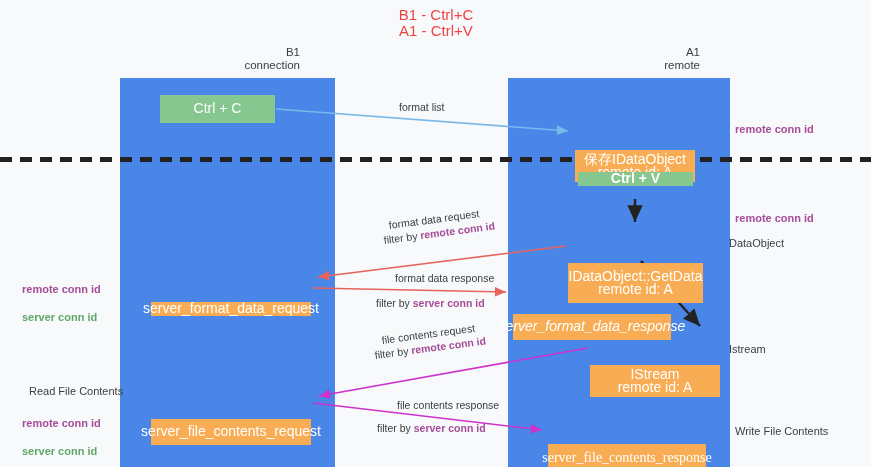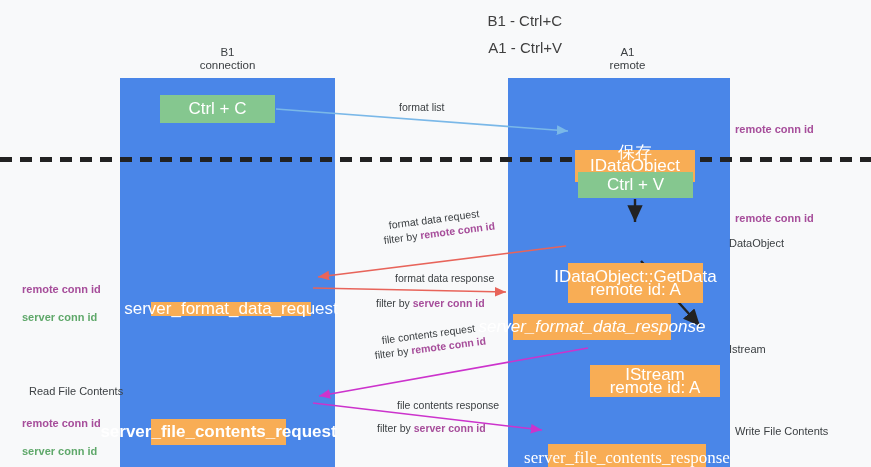--- a/index.html
+++ b/index.html
@@ -12,56 +12,56 @@
   }
   #stage{position:absolute;left:0;top:0;width:871px;height:467px;}
 
   
   .lane{position:absolute;background:#4a86e8;}
   #lane-b1{left:120px;top:78px;width:215px;height:389px;}
   #lane-a1{left:508px;top:78px;width:222px;height:389px;}
 
   
   .lane-header{
-    position:absolute;text-align:center;font-size:11.5px;line-height:13px;
+    position:absolute;text-align:right;font-size:11.5px;line-height:13px;
     color:#3c4043;white-space:pre-line;
   }
   #hdr-b1{left:155px;top:46px;width:145px;}
   #hdr-a1{left:555px;top:46px;width:145px;}
 
   
   #title{
     position:absolute;left:310px;top:7px;width:252px;
-    text-align:right;font-size:15px;line-height:27px;color:#404040;
+    text-align:center;font-size:15px;line-height:16px;color:#ef4444;
     white-space:pre-line;
   }
 
   
   #divider{
     position:absolute;left:0;top:157px;width:871px;height:5px;
     background-image:repeating-linear-gradient(to right,#222 0 12px,transparent 12px 20px);
   }
 
   
   .node{
     position:absolute;display:flex;align-items:center;justify-content:center;
-    text-align:center;color:#ffffff;font-size:17px;line-height:13.5px;
+    text-align:center;color:#ffffff;font-size:14px;line-height:13.5px;
     white-space:pre-line;box-sizing:border-box;padding:2px 4px;
   }
   .green{background:#85c78f;}
   .orange{background:#f8ad55;margin-top:35px;}
 
   #n-ctrlc{left:160px;top:95px;width:115px;height:28px;}
   #n-save-ido{left:575px;top:115px;width:120px;height:32px;}
-  #n-ctrlv{left:578px;top:172px;width:115px;height:26px;}
+  #n-ctrlv{left:578px;top:172px;width:115px;height:14px;font-weight:bold;}
   #n-getdata{left:568px;top:228px;width:135px;height:40px;}
   #n-sfdreq{left:151px;top:267px;width:160px;height:14px;}
   #n-sfdresp{left:513px;top:279px;width:158px;height:26px;font-style:italic;}
   #n-istream{left:590px;top:330px;width:130px;height:32px;}
-  #n-sfcreq{left:151px;top:384px;width:135px;height:26px;font-weight:bold;}
+  #n-sfcreq{left:151px;top:384px;width:160px;height:26px;}
   #n-sfcresp{left:548px;top:409px;width:158px;height:28px;font-family:Liberation Serif, serif;}
 
   
   .ann{position:absolute;font-size:11px;line-height:14px;white-space:pre-line;}
   .purple{color:#a64d9a;font-weight:bold;}
   .green-t{color:#5fa86a;font-weight:bold;}
   .plain{color:#3c4043;}
 
   #a-r1{left:735px;top:122px;}
   #a-r2{left:735px;top:211px;}

